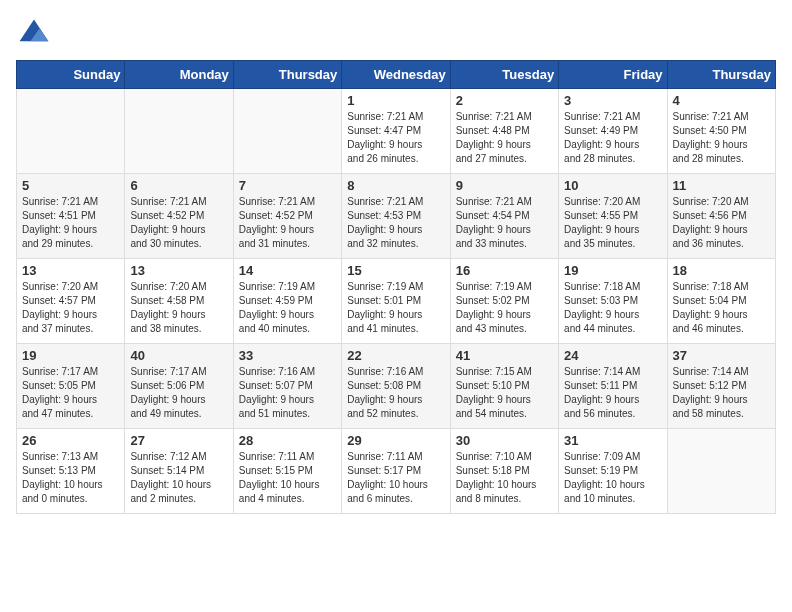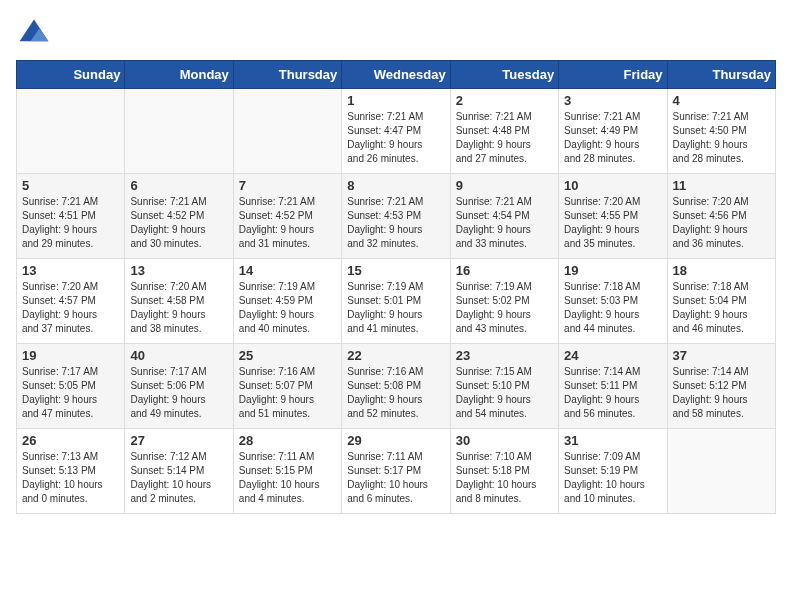--- a/index.html
+++ b/index.html
@@ -217,29 +217,29 @@
       <tr>
         <td>
           <span class="day-number">19</span>
           <div class="day-info">Sunrise: 7:17 AM<br>Sunset: 5:05 PM<br>Daylight: 9 hours<br>and 47 minutes.</div>
         </td>
         <td>
           <span class="day-number">40</span>
           <div class="day-info">Sunrise: 7:17 AM<br>Sunset: 5:06 PM<br>Daylight: 9 hours<br>and 49 minutes.</div>
         </td>
         <td>
-          <span class="day-number">25</span>
+          <span class="day-number">33</span>
           <div class="day-info">Sunrise: 7:16 AM<br>Sunset: 5:07 PM<br>Daylight: 9 hours<br>and 51 minutes.</div>
         </td>
         <td>
           <span class="day-number">22</span>
           <div class="day-info">Sunrise: 7:16 AM<br>Sunset: 5:08 PM<br>Daylight: 9 hours<br>and 52 minutes.</div>
         </td>
         <td>
-          <span class="day-number">23</span>
+          <span class="day-number">41</span>
           <div class="day-info">Sunrise: 7:15 AM<br>Sunset: 5:10 PM<br>Daylight: 9 hours<br>and 54 minutes.</div>
         </td>
         <td>
           <span class="day-number">24</span>
           <div class="day-info">Sunrise: 7:14 AM<br>Sunset: 5:11 PM<br>Daylight: 9 hours<br>and 56 minutes.</div>
         </td>
         <td>
           <span class="day-number">37</span>
           <div class="day-info">Sunrise: 7:14 AM<br>Sunset: 5:12 PM<br>Daylight: 9 hours<br>and 58 minutes.</div>
         </td>

